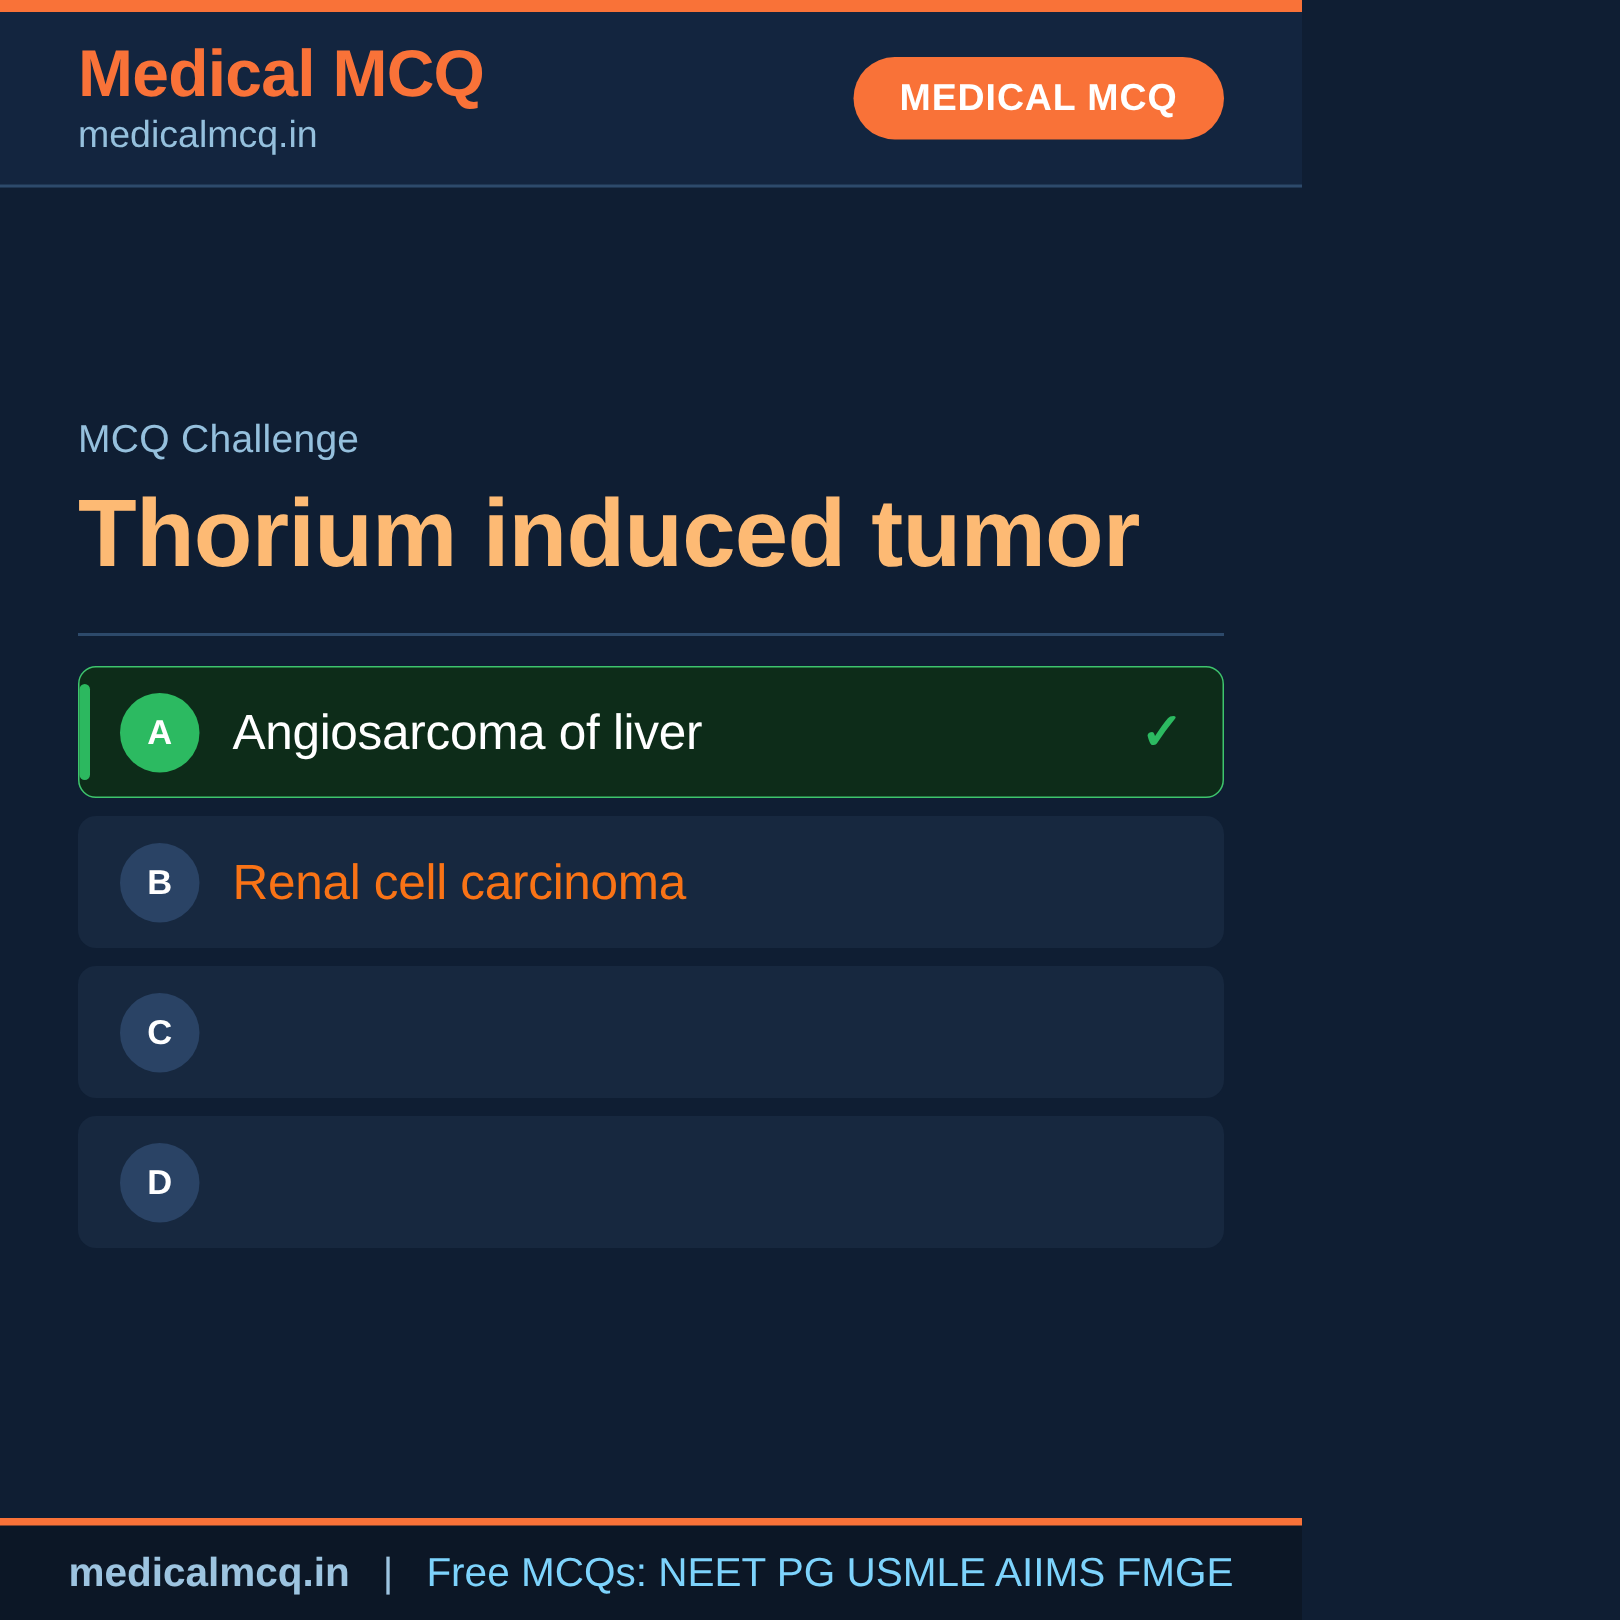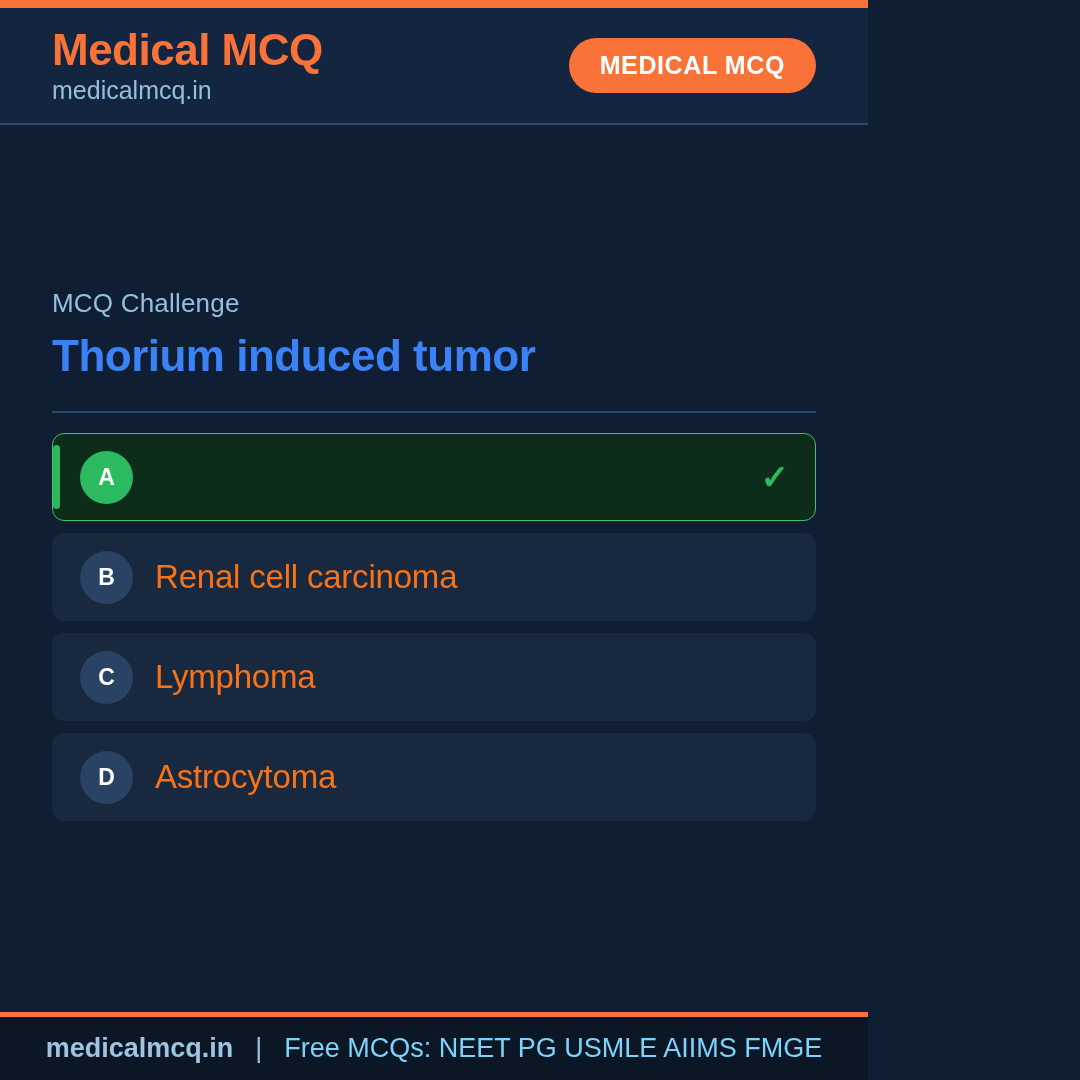--- a/index.html
+++ b/index.html
@@ -72,23 +72,23 @@
     justify-content:center;
   }
   .content-wrap { margin-top:-28px; }
 
   .kicker {
     font-size:26px;
     color:#95c0dd;
     letter-spacing:0.2px;
   }
   .question {
-    font-size:44px;
-    font-weight:bold;
-    color:#3b82f6;
+    font-size:64px;
+    font-weight:bold;
+    color:#fdba74;
     letter-spacing:-0.5px;
     margin-top:12px;
     line-height:1.12;
   }
   .divider {
     height:2px;
     background:#2d4a6b;
     margin-top:31px;
   }
 
@@ -196,36 +196,35 @@
     <div class="content-wrap">
 
       <div class="kicker">MCQ Challenge</div>
       <div class="question">Thorium induced tumor</div>
       <div class="divider"></div>
 
       <div class="options">
 
         <div class="option correct">
           <div class="opt-badge">A</div>
+          <div class="opt-text">Angiosarcoma of liver</div>
           <div class="check">✓</div>
         </div>
 
         <div class="option">
           <div class="opt-badge">B</div>
           <div class="opt-text">Renal cell carcinoma</div>
         </div>
 
         <div class="option">
           <div class="opt-badge">C</div>
-          <div class="opt-text">Lymphoma</div>
         </div>
 
         <div class="option">
           <div class="opt-badge">D</div>
-          <div class="opt-text">Astrocytoma</div>
         </div>
 
       </div>
     </div>
   </div>
 
   <div class="footer">
     <span class="footer-site">medicalmcq.in</span>
     <span class="footer-sep">|</span>
     <span class="footer-exams">Free MCQs: NEET PG  USMLE  AIIMS  FMGE</span>

